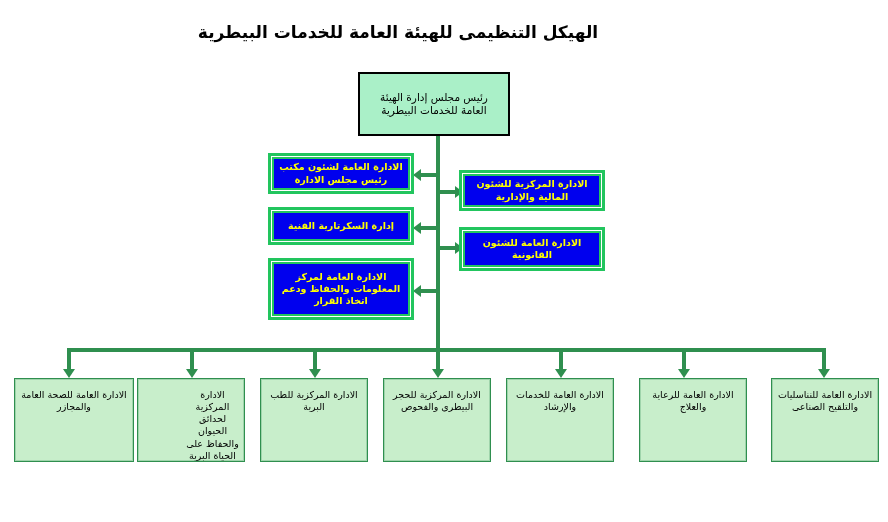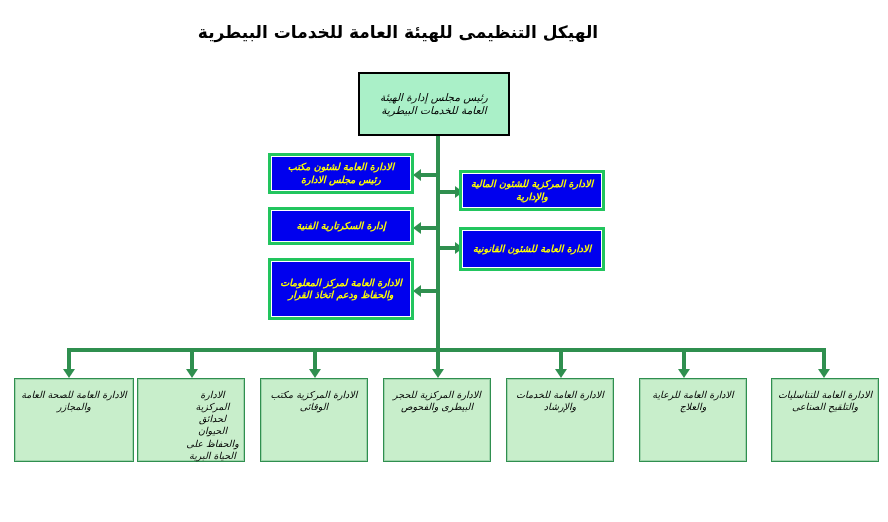--- a/index.html
+++ b/index.html
@@ -35,36 +35,35 @@
   
   .box {
     position: absolute;
     box-sizing: border-box;
     direction: rtl;
     display: flex;
     align-items: center;
     justify-content: center;
     text-align: center;
     line-height: 1.28;
-    font-style: italic;
   }
 
   
   .box-root {
     background: #aaf0c8;
     border: 2px solid #000000;
     color: #000000;
     font-size: 10.5px;
     padding: 2px 6px;
   }
 
   
   .box-blue {
     background: #0000ee;
-    border: 4px solid #22c55e;
+    border: 6px solid #22c55e;
     outline: 1px solid #ffffff;
     outline-offset: -4px;
     color: #ffff00;
     font-size: 9.5px;
     font-weight: bold;
     padding: 3px 5px;
   }
 
   
   .box-green {
@@ -184,21 +183,21 @@
 
   <div class="box box-green" style="left:14px; top:378px; width:120px; height:84px;">
     <span class="txt">الادارة العامة للصحة العامة والمجازر</span>
   </div>
 
   <div class="box box-green" style="left:137px; top:378px; width:108px; height:84px;padding-left:48px;">
     <span class="txt">الادارة المركزية لحدائق الحيوان والحفاظ على الحياة البرية</span>
   </div>
 
   <div class="box box-green" style="left:260px; top:378px; width:108px; height:84px;">
-    <span class="txt">الادارة المركزية مكتب الوقائى</span>
+    <span class="txt">الادارة المركزية للطب البرية</span>
   </div>
 
   <div class="box box-green" style="left:383px; top:378px; width:108px; height:84px;">
     <span class="txt">الادارة المركزية للحجر البيطرى والفحوص</span>
   </div>
 
   <div class="box box-green" style="left:506px; top:378px; width:108px; height:84px;">
     <span class="txt">الادارة العامة للخدمات والإرشاد</span>
   </div>
 

